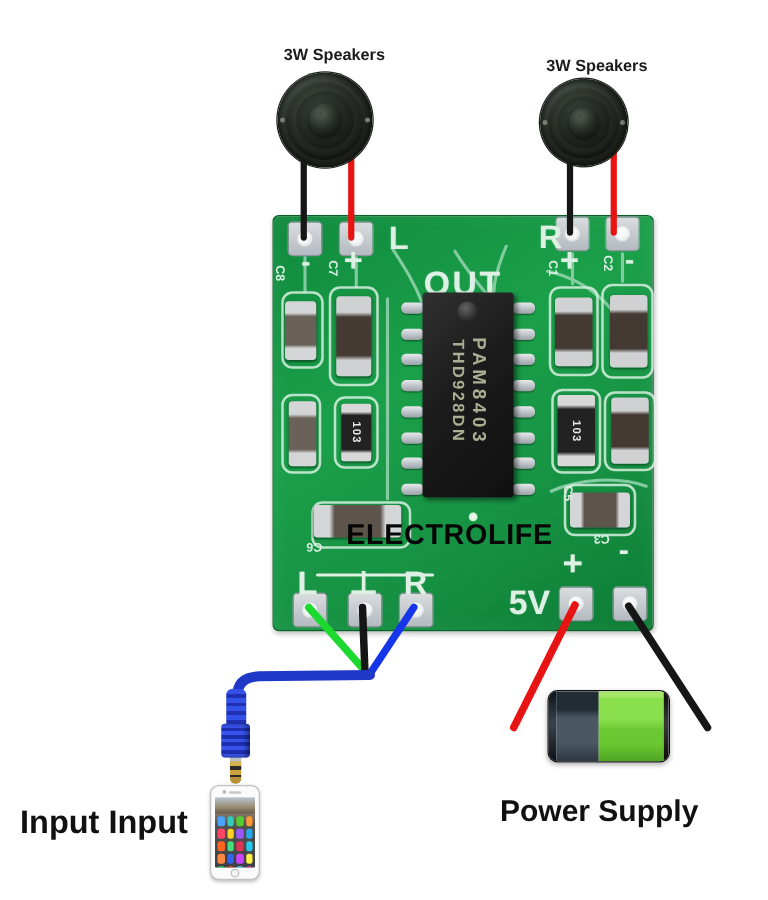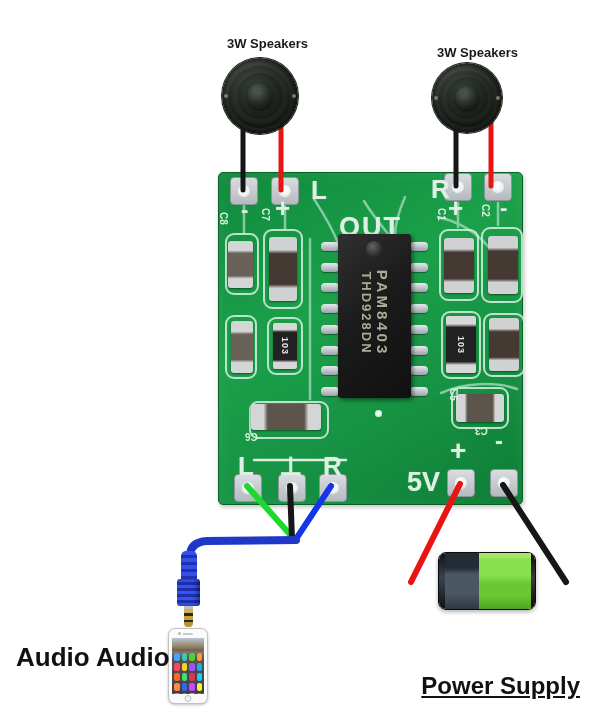--- a/index.html
+++ b/index.html
@@ -207,20 +207,21 @@
     <div class="vlab" style="left:228px; top:216px;">C5</div>
     <div class="vlab flip" style="left:256px; top:252px;">C3</div>
     <div class="vlab flip" style="left:26px;  top:258px;">C6</div>
     <div class="silk" style="left:19px;  top:280px; font-size:26px;">L</div>
     <div class="silk" style="left:60px;  top:280px; font-size:26px;">⊥</div>
     <div class="silk" style="left:104px; top:280px; font-size:26px;">R</div>
     <div class="silk" style="left:188px; top:296px; font-size:27px;">5V</div>
     <div class="silk" style="left:231px; top:264px; font-size:28px;">+</div>
     <div class="silk" style="left:276px; top:256px; font-size:24px;">-</div>
 
+    <div class="brand">ELECTROLIFE</div>
   <div class="pin" style="left: 102px; top: 69px;"></div>
       <div class="pin" style="left: 191px; top: 69px;"></div>
       <div class="pin" style="left: 102px; top: 90px;"></div>
       <div class="pin" style="left: 191px; top: 90px;"></div>
       <div class="pin" style="left: 102px; top: 110px;"></div>
       <div class="pin" style="left: 191px; top: 110px;"></div>
       <div class="pin" style="left: 102px; top: 131px;"></div>
       <div class="pin" style="left: 191px; top: 131px;"></div>
       <div class="pin" style="left: 102px; top: 152px;"></div>
       <div class="pin" style="left: 191px; top: 152px;"></div>
@@ -281,16 +282,16 @@
     <div class="phone-home"></div>
   </div>
 
   <div class="battery">
     <div class="bat-capL"></div>
     <div class="bat-dark"></div>
     <div class="bat-green"></div>
     <div class="bat-capR"></div>
   </div>
 
-  <div class="caption big-label" style="left:16px;  top:642px; font-size:26px;">Audio Audio</div>
-  <div class="caption" style="left:400px; top:672px; width:180px; text-align:right; font-size:24px;text-decoration:underline;">Power Supply</div>
+  <div class="caption big-label" style="left:16px;  top:642px; font-size:26px;">Input Input</div>
+  <div class="caption" style="left:400px; top:636px; width:180px; text-align:left; font-size:24px;">Power Supply</div>
 
 </div>
 
 </body></html>

